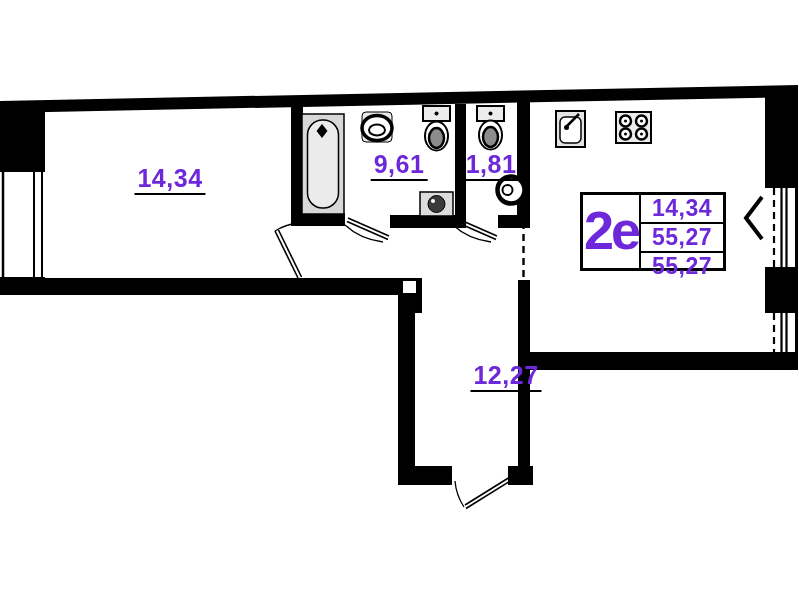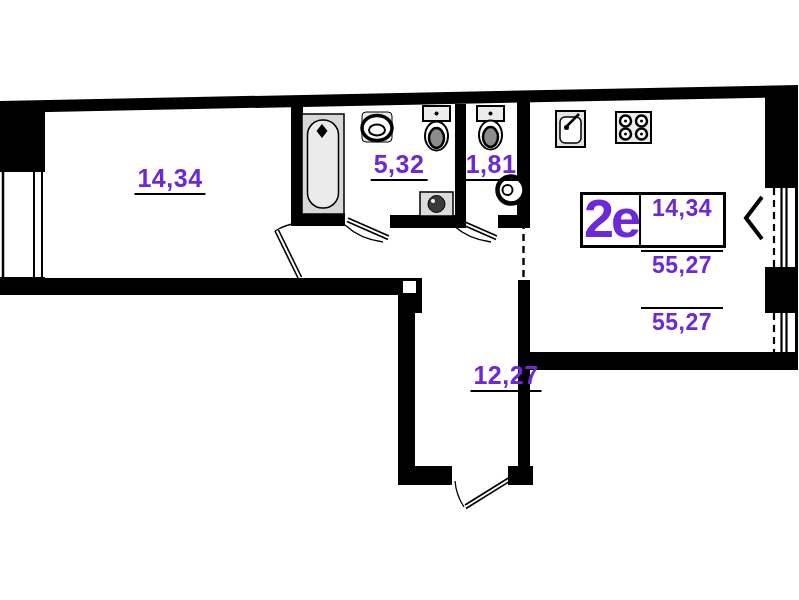--- a/index.html
+++ b/index.html
@@ -7,34 +7,34 @@
     position:relative;width:799px;height:600px;background:#fff;overflow:hidden;
     font-family:"Liberation Sans", sans-serif;color:#6d28d9;
   }
   .plan svg{position:absolute;left:0;top:0;}
   .area{
     position:absolute;transform:translateX(-50%);
     font-weight:700;font-size:25px;line-height:1;letter-spacing:.5px;
     border-bottom:2.5px solid #000;padding:0 3px 2px;white-space:nowrap;
   }
   .stamp{
-    position:absolute;left:580px;top:192px;width:146px;height:56px;
+    position:absolute;left:580px;top:192px;width:146px;height:79px;
     border:3px solid #000;background:#fff;display:flex;box-sizing:border-box;
   }
   .stamp-type{
     width:58px;border-right:2.5px solid #000;box-sizing:border-box;
     display:flex;align-items:center;justify-content:center;
     font-size:54px;font-weight:700;letter-spacing:-3px;padding-bottom:4px;
   }
   .stamp-col{flex:1;display:flex;flex-direction:column;}
   .stamp-row{
     flex:1;display:flex;align-items:center;justify-content:center;
     font-size:23px;font-weight:700;letter-spacing:.5px;
   }
-  .stamp-row + .stamp-row{border-top:2.5px solid #000;margin-top:28px;}
+  .stamp-row + .stamp-row{border-top:2.5px solid #000;}
 </style>
 </head>
 <body>
 
 <div class="plan">
 
   <svg width="799" height="600" viewBox="0 0 799 600">
 
     <g fill="#000000">
       <polygon points="0,101 798,85 798,97 0,113"></polygon>
@@ -156,21 +156,21 @@
       <circle cx="625.5" cy="134" r="5.5" fill="#ffffff" stroke="#000000" stroke-width="2.5"></circle>
       <circle cx="641.5" cy="134" r="5.5" fill="#ffffff" stroke="#000000" stroke-width="2.5"></circle>
       <circle cx="625.5" cy="121" r="1.5" fill="#000000"></circle>
       <circle cx="641.5" cy="121" r="1.5" fill="#000000"></circle>
       <circle cx="625.5" cy="134" r="1.5" fill="#000000"></circle>
       <circle cx="641.5" cy="134" r="1.5" fill="#000000"></circle>
     </g>
   </svg>
 
   <div class="area" style="left:170px;top:166px;">14,34</div>
-  <div class="area" style="left:399px;top:152px;">5,32</div>
+  <div class="area" style="left:399px;top:152px;">9,61</div>
   <div class="area" style="left:491px;top:152px;">1,81</div>
   <div class="area" style="left:462px;top:363px;margin-left:44px;">12,27</div>
 
   <div class="stamp">
     <div class="stamp-type">2e</div>
     <div class="stamp-col">
       <div class="stamp-row">14,34</div>
       <div class="stamp-row">55,27</div>
       <div class="stamp-row">55,27</div>
     </div>

